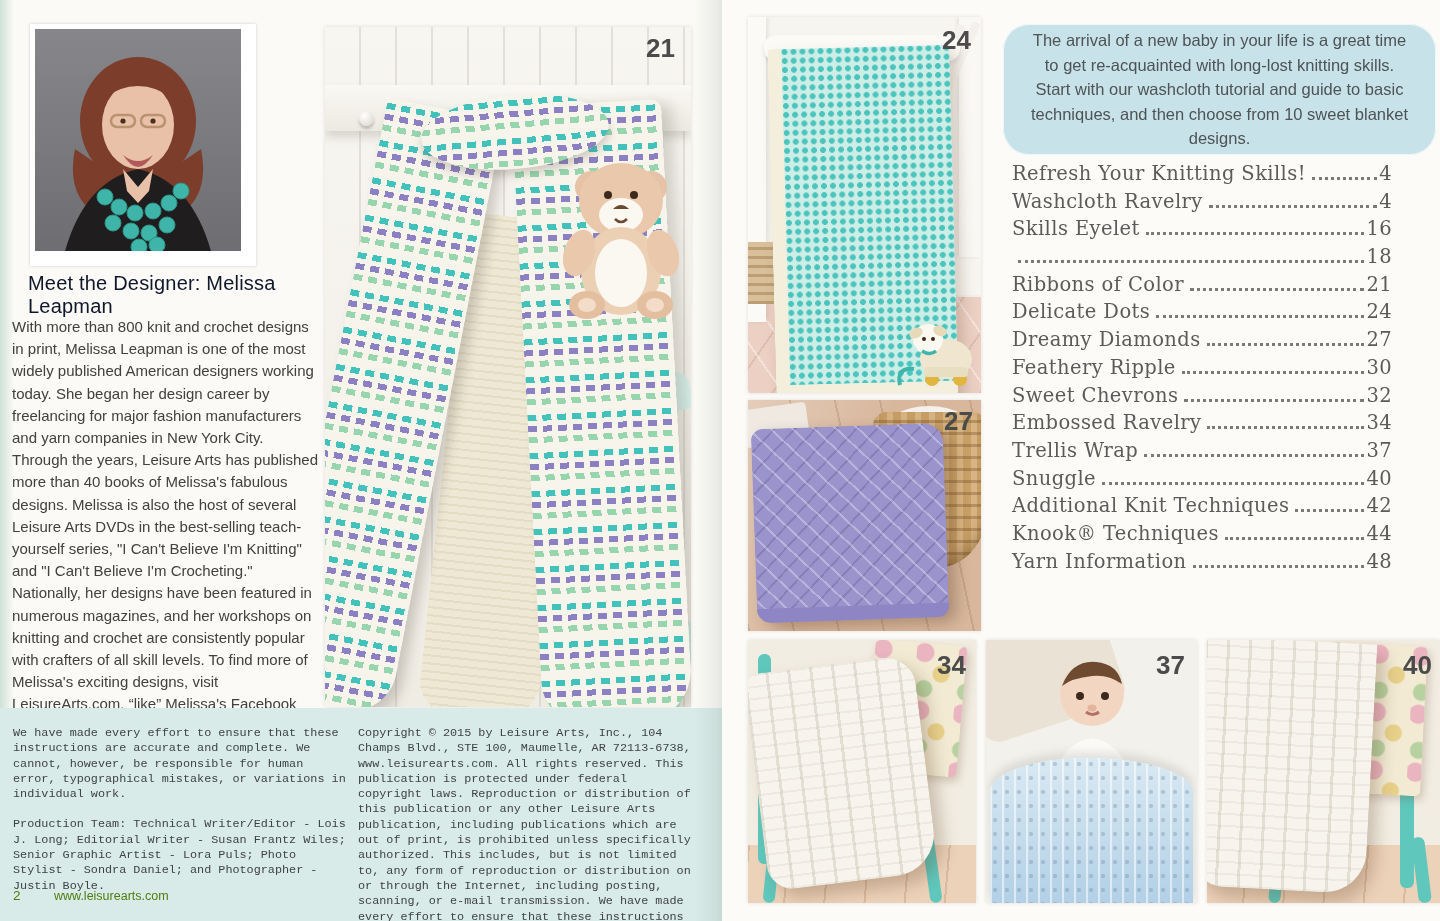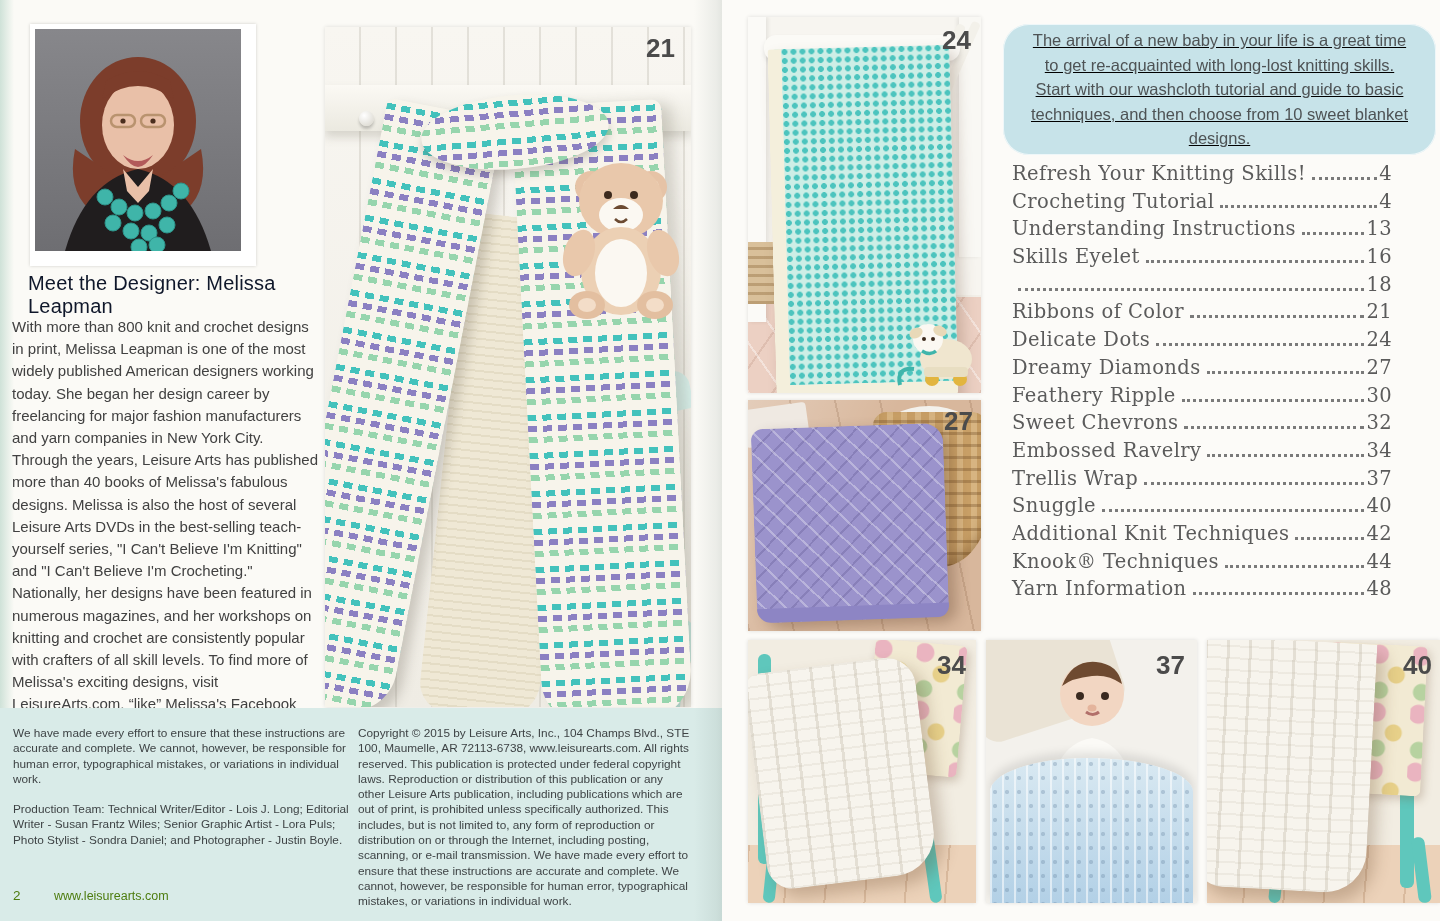--- a/index.html
+++ b/index.html
@@ -61,21 +61,21 @@
   .bear-cord{position:absolute;left:288px;top:100px;width:3px;height:66px;background:#e7e3d7;}
 
   .photo-num{position:absolute;font-weight:bold;font-size:26px;color:#4b4b4b;
              font-family:"Liberation Sans",sans-serif;}
 
   
   .left-footer{position:absolute;left:0;top:708px;width:722px;height:213px;background:#d9ebe8;}
   .fineprint{font-size:11.8px;line-height:15.3px;color:#3e4345;}
   .fp-col1{position:absolute;left:13px;top:18px;width:338px;}
   .fp-col2{position:absolute;left:358px;top:18px;width:334px;}
-  .fineprint p{margin:0 0 15px 0;}
+  .fineprint p{margin:0 0 15px 0;font-family:Liberation Mono, monospace;}
   .footer-row{position:absolute;left:13px;top:180px;font-size:12.5px;color:#4d7c0f;}
   .footer-row .pn{font-size:13.5px;margin-right:30px;}
 
   .spine{position:absolute;left:694px;top:0;width:56px;height:921px;
          background:linear-gradient(90deg,rgba(0,0,0,0),rgba(95,115,105,.10) 40%,
                     rgba(95,115,105,.16) 52%,rgba(0,0,0,0));}
 
   
   .page-right{position:absolute;left:722px;top:0;width:718px;height:921px;background:#fcfbf8;}
 
@@ -125,21 +125,21 @@
       transform:rotate(-2deg);background:#9b93cc;background-image:
         repeating-linear-gradient(45deg,rgba(255,255,255,.3) 0 2px,rgba(0,0,0,0) 2px 15px),
         repeating-linear-gradient(-45deg,rgba(60,50,110,.2) 0 2px,rgba(0,0,0,0) 2px 15px);
       border-radius:12px 20px 14px 18px;box-shadow:8px 6px 14px rgba(80,50,30,.3);}
   .blanket27::after{content:"";position:absolute;left:0;bottom:0;width:100%;height:14px;
       background:#8d85c4;border-radius:0 0 14px 18px;}
 
   
   .intro-box{position:absolute;left:1003px;top:24px;width:433px;height:131px;
       background:#c7e3e9;border-radius:26px;box-shadow:inset 0 0 0 1px rgba(255,255,255,.7);
-      display:flex;align-items:center;justify-content:center;text-decoration:underline;}
+      display:flex;align-items:center;justify-content:center;}
   .intro-box .txt{width:378px;text-align:center;font-size:16.5px;line-height:24.5px;
       color:#4e5355;}
 
   
   .toc{position:absolute;left:1012px;top:162px;width:380px;
        font-family:"DejaVu Serif","Liberation Serif",serif;color:#5b5b5b;}
   .toc-row{display:flex;align-items:baseline;height:27.7px;font-size:19.5px;letter-spacing:.4px;}
   .toc-leader{flex:1;border-bottom:3px dotted #7a7a7a;margin:0 2px 4px 6px;}
   .toc-page{text-align:right;}
 
@@ -310,30 +310,25 @@
 
   <div class="toc">
 
       <div class="toc-row">
         <span class="toc-title">Refresh Your Knitting Skills!</span>
         <span class="toc-leader"></span>
         <span class="toc-page">4</span>
       </div>
 
       <div class="toc-row">
-        <span class="toc-title">Crocheting Tutorial</span>
+        <span class="toc-title">Washcloth Ravelry</span>
         <span class="toc-leader"></span>
         <span class="toc-page">4</span>
       </div>
 
-      <div class="toc-row">
-        <span class="toc-title">Understanding Instructions</span>
-        <span class="toc-leader"></span>
-        <span class="toc-page">13</span>
-      </div>
 
       <div class="toc-row">
         <span class="toc-title">Skills Eyelet</span>
         <span class="toc-leader"></span>
         <span class="toc-page">16</span>
       </div>
 
       <div class="toc-row">
         <span class="toc-leader"></span>
         <span class="toc-page">18</span>

